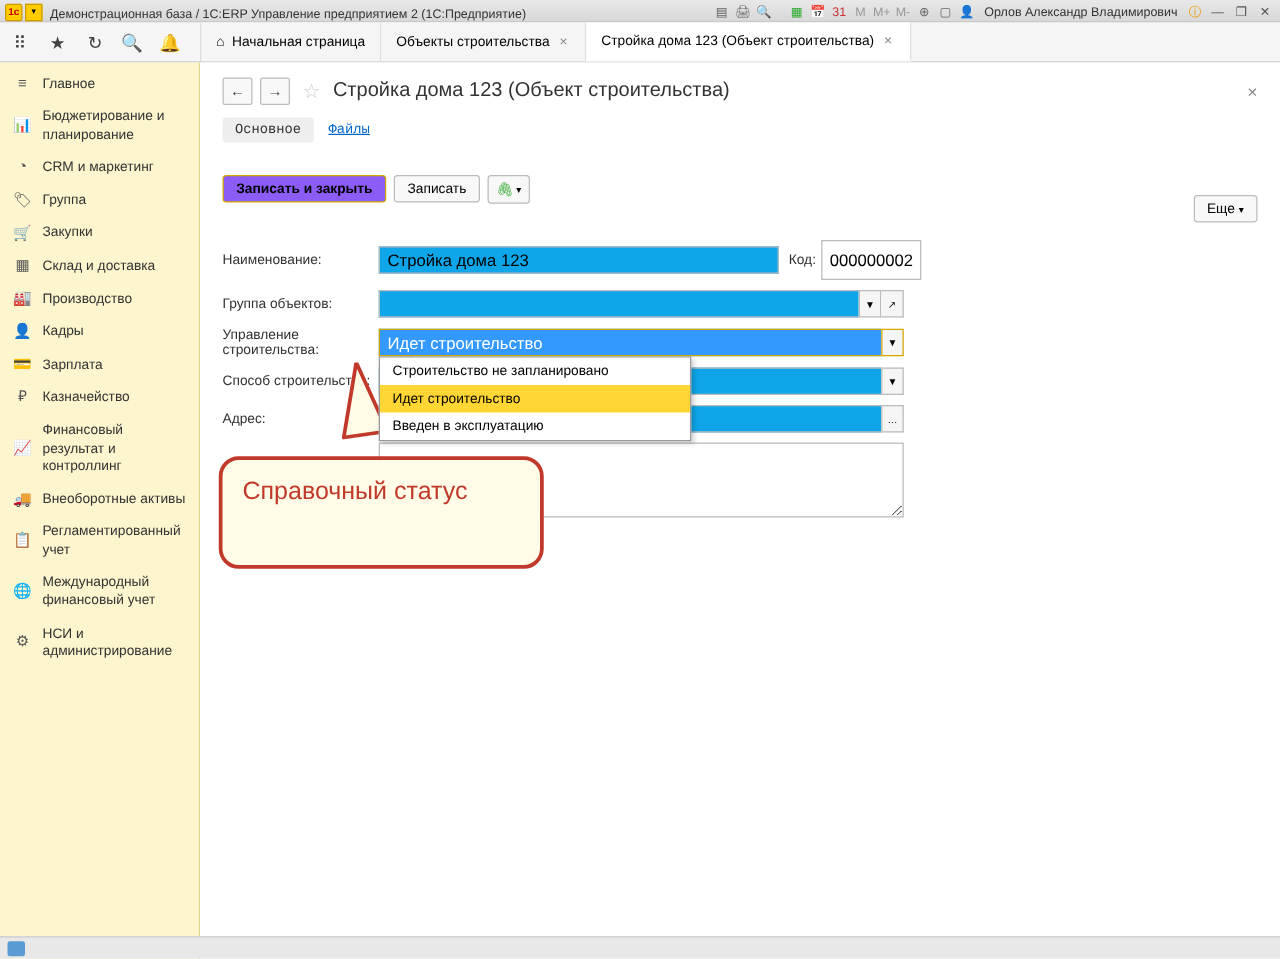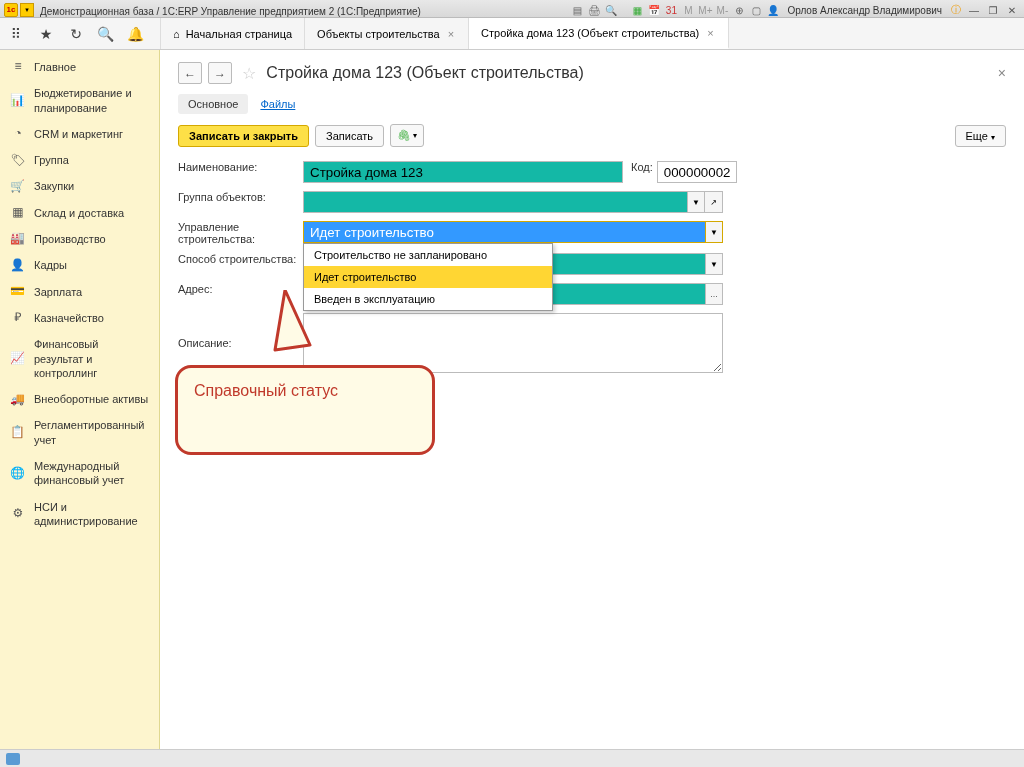--- a/index.html
+++ b/index.html
@@ -33,50 +33,50 @@
 
 
 .main { position: absolute; top: 50px; left: 160px; right: 0; bottom: 0; background: #fff; padding: 12px 18px; }
 .main-header { display: flex; align-items: center; gap: 6px; margin-bottom: 10px; }
 .nav-btn { width: 24px; height: 22px; border: 1px solid #bbb; background: #f8f8f8; display: flex; align-items: center; justify-content: center; font-size: 12px; color: #444; cursor: pointer; border-radius: 2px; }
 .star-btn { font-size: 16px; color: #ccc; margin: 0 4px; cursor: pointer; }
 .page-title { font-size: 16px; font-weight: normal; color: #333; }
 .main-close { margin-left: auto; color: #888; font-size: 14px; cursor: pointer; }
 
 .subtabs { display: flex; gap: 2px; margin-bottom: 10px; }
-.subtab { padding: 4px 10px; background: #eee; border-radius: 3px; cursor: pointer; color: #333; }
+.subtab { padding: 4px 10px; background: #eee; border-radius: 3px; cursor: pointer; color: #333; font-family: Liberation Mono, monospace; }
 .subtab.link { background: transparent; color: #0066cc; text-decoration: underline; }
 
 .action-row { display: flex; gap: 6px; margin-bottom: 14px; align-items: center; }
 .btn { padding: 4px 10px; border: 1px solid #bbb; background: #f8f8f8; border-radius: 3px; cursor: pointer; font-size: 11px; }
-.btn.primary { background: #fde047; border-color: #d4a800; font-weight: bold; }
+.btn.primary { background: #8b5cf6; border-color: #d4a800; font-weight: bold; }
 .btn.icon-only { padding: 4px 6px; display: flex; align-items: center; gap: 2px; }
-.btn.more { margin-left: auto; }
-
-.form-row { display: flex; margin-bottom: 8px; }
+.btn.more { margin-left: auto; margin-top: 32px; }
+
+.form-row { display: flex; align-items: center; margin-bottom: 8px; }
 .form-label { width: 125px; color: #333; }
-.form-input { flex: 1; max-width: 320px; height: 22px; border: 1px solid #bbb; padding: 0 6px; background: #14b8a6; }
+.form-input { flex: 1; max-width: 320px; height: 22px; border: 1px solid #bbb; padding: 0 6px; background: #0ea5e9; }
 .form-input.selected { background: #3399ff; color: #fff; }
 .code-label { margin-left: 8px; }
-.code-input { width: 80px; height: 22px; border: 1px solid #bbb; padding: 0 6px; margin-left: 4px; }
+.code-input { width: 80px; height: 32px; border: 1px solid #bbb; padding: 0 6px; margin-left: 4px; }
 .combo { display: flex; max-width: 420px; flex: 1; position: relative; }
 .combo .form-input { flex: 1; max-width: none; border-right: none; }
 .combo-btn { width: 18px; height: 22px; border: 1px solid #bbb; background: #f5f5f5; display: flex; align-items: center; justify-content: center; font-size: 8px; cursor: pointer; }
 .combo-btn + .combo-btn { border-left: none; }
 .desc-area { flex: 1; max-width: 420px; height: 60px; border: 1px solid #bbb; background: #fff; }
 
 
 .dropdown { position: absolute; top: 0; left: 0; width: 250px; background: #fff; border: 1px solid #999; box-shadow: 2px 2px 4px rgba(0,0,0,0.2); z-index: 10; }
 .dd-item { padding: 5px 10px; cursor: pointer; }
 .dd-item.highlight { background: #ffd633; }
 
 
 .callout { position: absolute; top: 325px; left: 175px; width: 260px; height: 130px; }
 .callout-box { position: absolute; top: 40px; left: 0; right: 0; bottom: 0; border: 3px solid #c0392b; border-radius: 16px; background: #fffbe6; padding: 14px 16px; }
-.callout-text { color: #c0392b; font-size: 16px; }
+.callout-text { color: #c0392b; font-size: 20px; }
 .callout svg { position: absolute; top: -35px; left: 90px; }
 
 
 .footer { position: absolute; bottom: 0; left: 0; right: 0; height: 18px; background: #e8e8e8; border-top: 1px solid #ccc; display: flex; align-items: center; padding: 0 6px; }
 .footer-icon { width: 14px; height: 12px; background: #5a9bd4; border-radius: 2px; }
 </style>
 </head>
 <body>
 
 <div class="titlebar">

